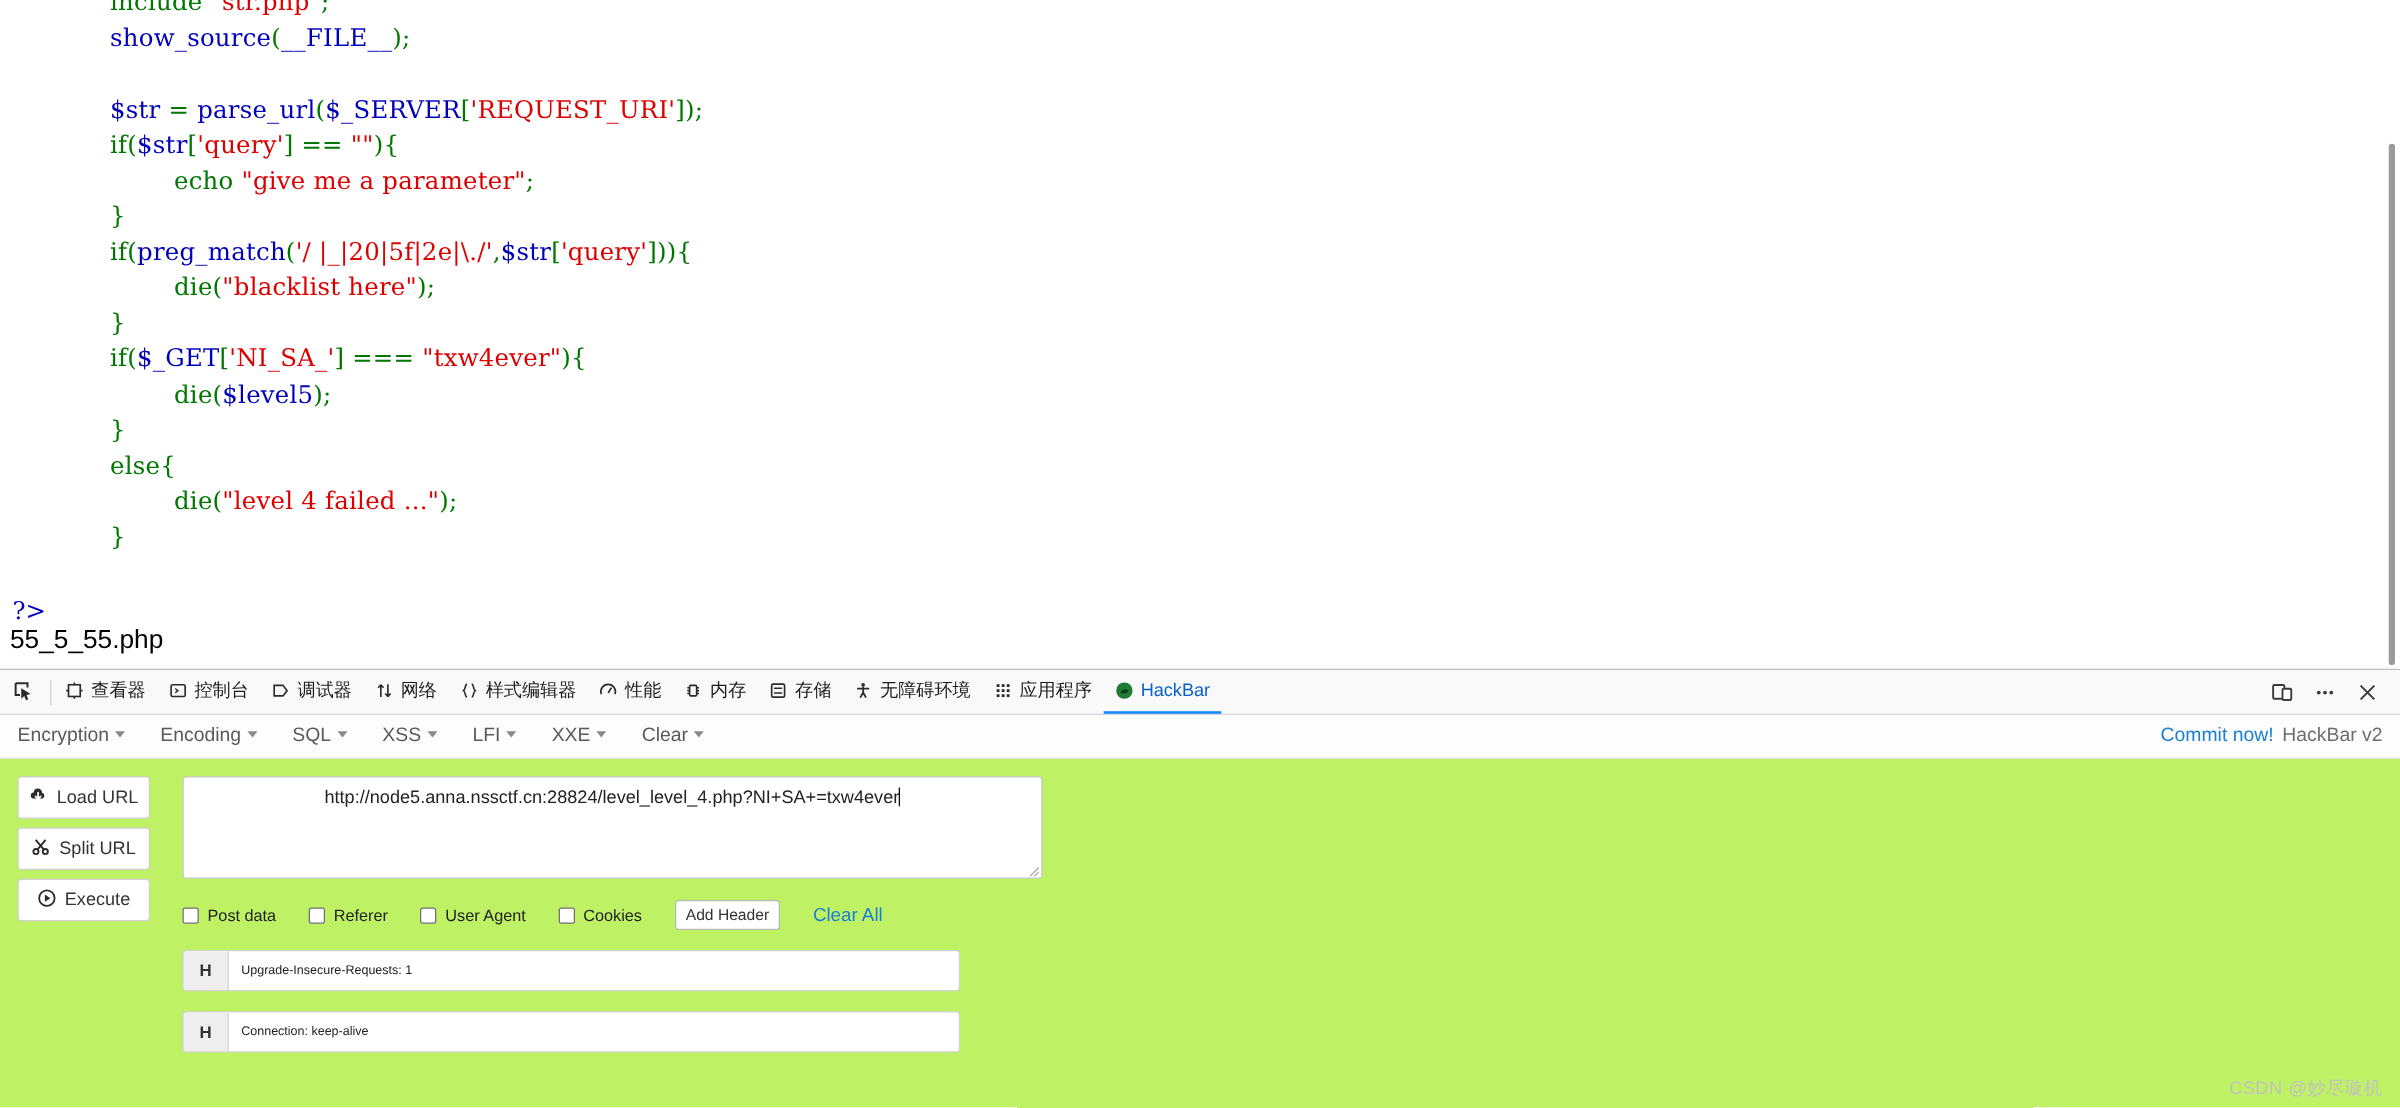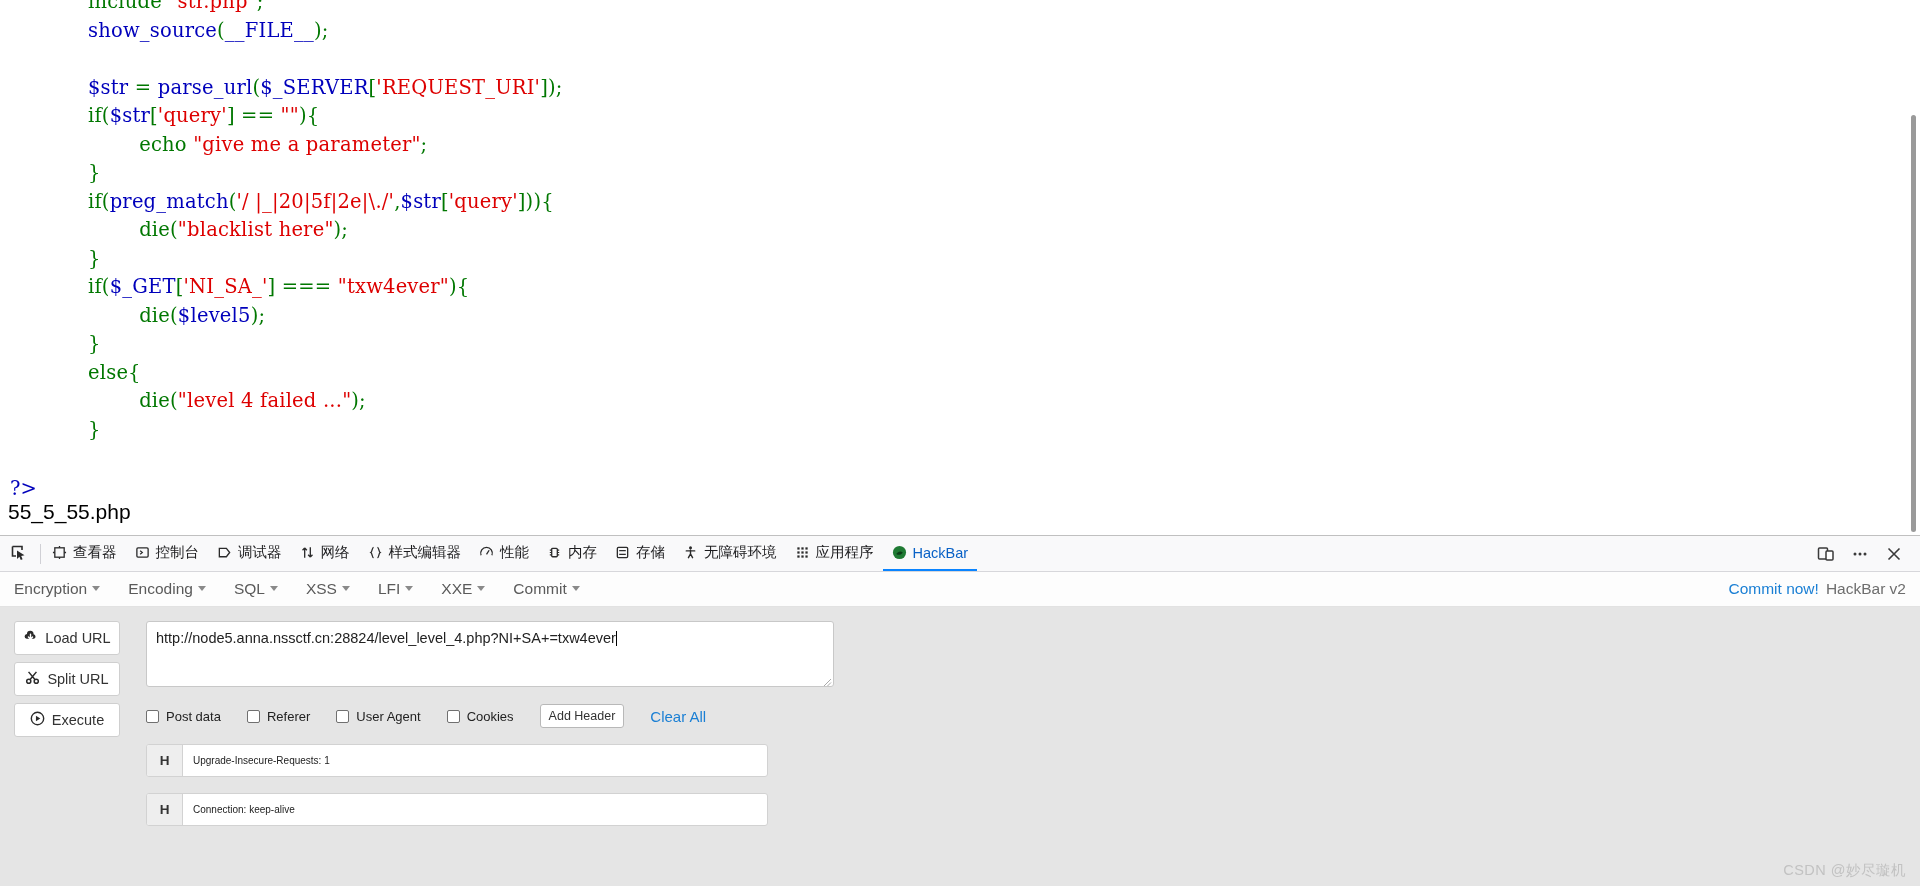--- a/index.html
+++ b/index.html
@@ -92,21 +92,21 @@
   .dt-icon-btn {
     width: 28px; height: 28px;
     display: flex; align-items: center; justify-content: center;
     cursor: pointer; border-radius: 3px;
   }
 
   
   .hackbar {
     position: relative;
     height: 314px;
-    background: #e5e5e5;
+    background: #bef264;
     overflow: hidden;
   }
   .hb-menubar {
     position: relative;
     height: 35px;
     border-bottom: 1px solid #e2e2e2;
     display: flex; align-items: center;
     padding: 0 14px;
     box-sizing: border-box;
     background: #fdfdfd;
@@ -140,31 +140,32 @@
     height: 34px;
     border: 1px solid #cfcfcf; border-radius: 3px;
     background: #ffffff;
     display: flex; align-items: center; justify-content: center; gap: 7px;
     font-size: 14.5px; color: #333333;
     cursor: pointer;
     box-sizing: border-box;
   }
   .hb-main { position: absolute; left: 146px; top: 14px; right: 14px; }
   .hb-url {
-    width: 688px; height: 66px;
+    width: 688px; height: 82px;
     border: 1px solid #c8c8c8; border-radius: 3px;
     box-sizing: border-box;
     padding: 7px 9px;
     font-family: "Liberation Sans", sans-serif;
     font-size: 14.5px; color: #222222;
     resize: none; outline: none;
     position: relative;
     white-space: pre-wrap; word-break: break-all;
     line-height: 19px;
     background: #ffffff;
+    text-align: center;
   }
   .hb-url-wrap { position: relative; width: 688px; }
   .hb-url-grip {
     position: absolute; right: 2px; bottom: 2px; width: 12px; height: 12px;
     pointer-events: none;
   }
   .caret {
     display: inline-block; width: 1px; height: 15px;
     background: #000; vertical-align: -3px;
   }
@@ -382,21 +383,21 @@
     <div class="hackbar">
 
       <div class="hb-menubar">
         <div id="hb-menus" style="display:flex;align-items:center;">
             <div class="hb-menu"><span>Encryption</span><span class="hb-caret"></span></div>
             <div class="hb-menu"><span>Encoding</span><span class="hb-caret"></span></div>
             <div class="hb-menu"><span>SQL</span><span class="hb-caret"></span></div>
             <div class="hb-menu"><span>XSS</span><span class="hb-caret"></span></div>
             <div class="hb-menu"><span>LFI</span><span class="hb-caret"></span></div>
             <div class="hb-menu"><span>XXE</span><span class="hb-caret"></span></div>
-            <div class="hb-menu"><span>Commit</span><span class="hb-caret"></span></div>
+            <div class="hb-menu"><span>Clear</span><span class="hb-caret"></span></div>
           </div>
         <div class="hb-menuright">
           <span class="hb-commit">Commit now!</span>
           <span class="hb-version">HackBar v2</span>
         </div>
       </div>
 
       <div class="hb-body">
 
         <div class="hb-left">

